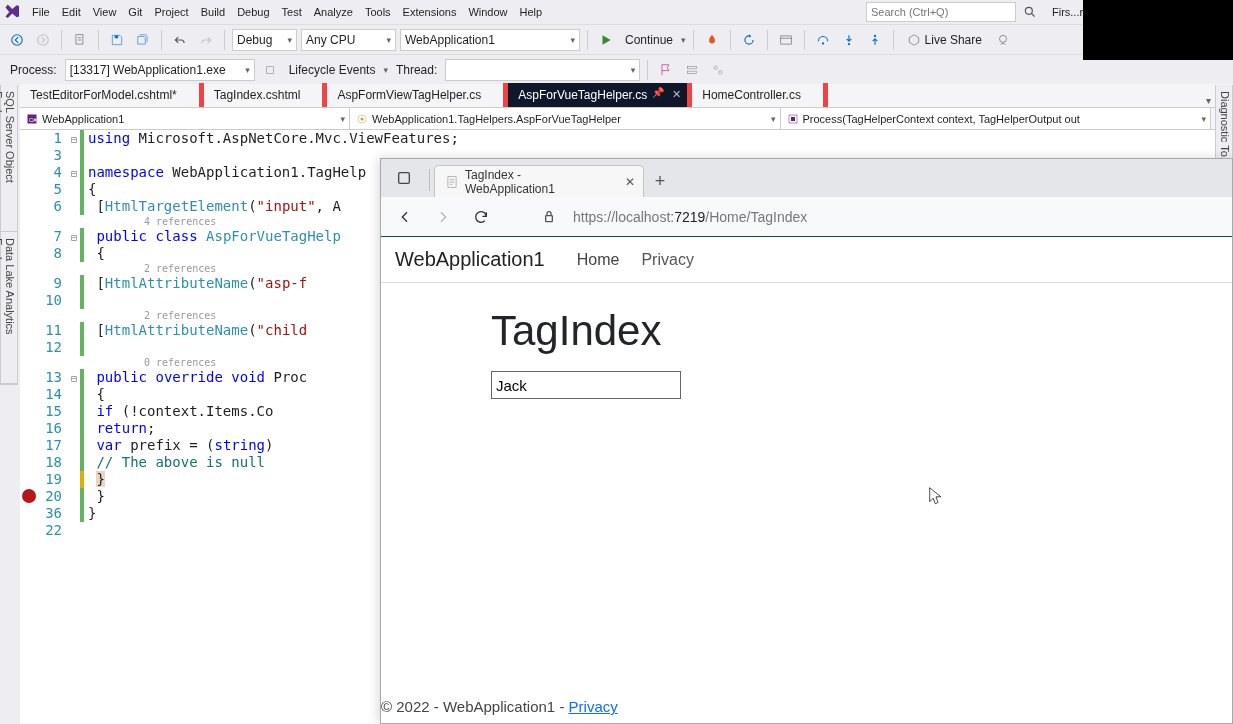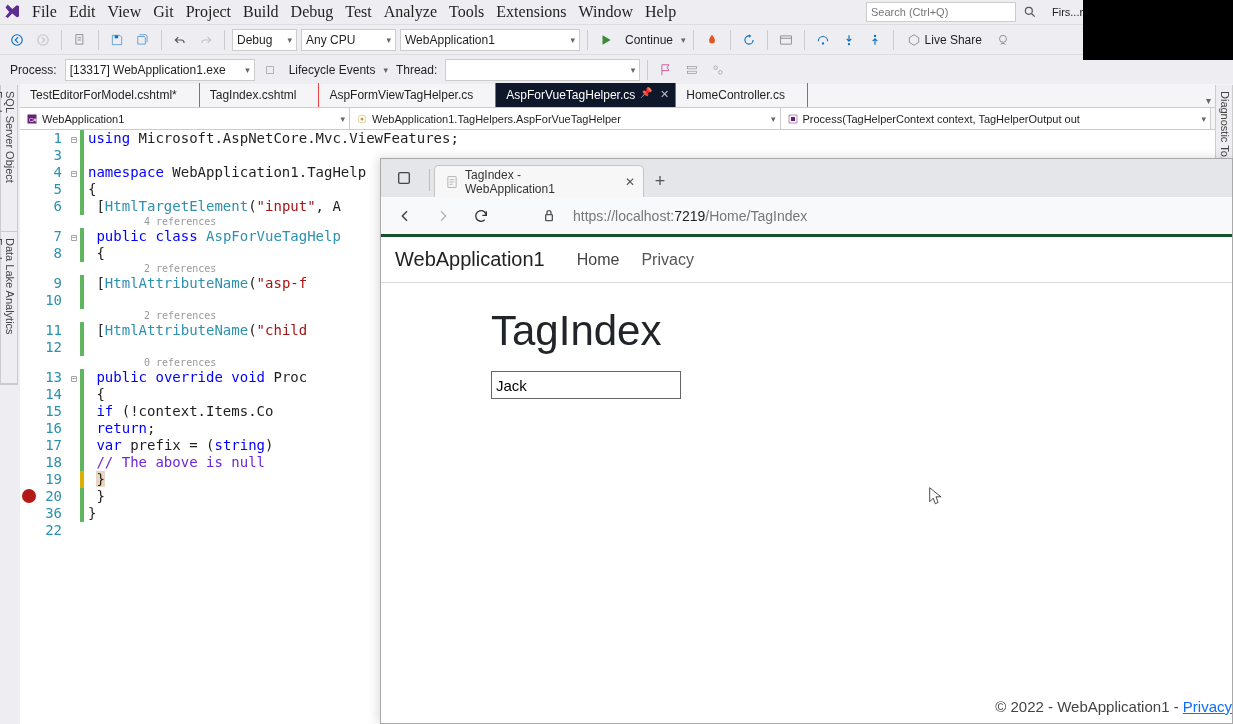--- a/index.html
+++ b/index.html
@@ -19,21 +19,21 @@
   display: flex;
   align-items: center;
   background: #eeeef2;
   padding: 0 4px;
   gap: 4px;
 }
 .vs-logo {
   width: 18px; height: 18px;
   display: inline-block;
 }
-.menu-item { padding: 0 6px; font-size: 16px; cursor: default; font-family: Liberation Serif, serif; }
+.menu-item { padding: 0 6px; font-size: 11px; cursor: default; }
 .search-box {
   margin-left: auto;
   width: 150px; height: 20px;
   border: 1px solid #ccc;
   background: #fff;
   padding: 0 4px; font-size: 11px;
   color: #888;
 }
 .project-name {
   font-size: 11px;
@@ -84,21 +84,21 @@
   height:24px;
   background:#f5f5f7;
   display:flex;
   align-items:flex-end;
   border-bottom:1px solid #ccc;
   padding-left:0;
   z-index:4;
 }
 .tab {
   height:24px; padding:0 22px 0 10px; font-size:12px; display:flex;align-items:center;
-  border-right:1px solid #ef4444;
+  border-right:5px solid #ef4444;
   position:relative;
   cursor:default;
 }
 .tab.active {
   background:#0f172a; color:#fff;
 }
 .tab .close {
   position:absolute; right:6px; top:5px; font-size:11px; color:inherit; opacity:.7;
 }
 .tab-chevrons { margin-left:auto; display:flex; gap:4px; padding:0 6px;}
@@ -132,21 +132,21 @@
   width:38px;
   background:#fff;
   display:flex; flex-direction:column;
 }
 .line { height:17px; line-height:17px;}
 .ln { display:inline-block; width:28px; text-align:right; color:#2b91af; padding-right:6px;}
 .outline-glyph { display:inline-block; width:12px; text-align:center; color:#888; font-size:10px;}
 .kw { color:#0000ff;margin-top:11px;}
 .type { color:#2b91af;}
 .str { color:#a31515;}
-.comm { color:#6d28d9;}
+.comm { color:#0f766e;}
 .lensref { color:#999; font-size:10px; height:13px; line-height:13px;}
 .green-bar { border-left:4px solid #5fb65f;}
 .amber-bar { border-left:4px solid #e0b000;}
 .red-bp { position:absolute; left:2px; width:14px;height:14px; background:#b41919; border-radius:50%;}
 .highlight-brace { background:#e8d6c2; }
 
 .browser {
   position:absolute;
   top:158px; left:380px; right:0; bottom:0;
   background:#fff;
@@ -160,42 +160,42 @@
 }
 .b-tab-area-btn { width:30px;height:30px; display:flex;align-items:center;justify-content:center; margin:0 6px 4px 2px;}
 .b-tab {
   height:32px; background:#f7f7f7; border:1px solid #c4c4c4; border-bottom:none;
   border-radius:5px 5px 0 0; display:flex;align-items:center; padding:0 40px 0 10px;
   font-size:12px; color:#333; position:relative; max-width:210px;margin-top:28px;
 }
 .b-tab .close {position:absolute;right:8px;top:9px;font-size:12px;color:#555;}
 .b-newtab {width:32px;height:32px;display:flex;align-items:center;justify-content:center;font-size:18px;color:#555;}
 .b-addr {
-  height:40px; background:#f7f9fb; border-bottom:3px solid #14532d; display:flex;align-items:center;gap:10px;padding:0 10px;
+  height:40px; background:#f7f9fb; border-bottom:1px solid #14532d; display:flex;align-items:center;gap:10px;padding:0 10px;
 }
 .nav-btn { width:28px;height:28px;display:flex;align-items:center;justify-content:center;border-radius:4px;}
 .nav-btn svg{width:16px;height:16px;}
 .nav-btn.disabled{opacity:.35;}
 .addr-url { font-size:14px; color:#444; }
 .addr-url .hl{color:#222;}
 .b-content{ flex:1; position:relative; overflow:hidden;}
 .b-navbar {
   height:46px; display:flex;align-items:center; padding:0 14px; gap:22px; border-bottom:1px solid #ddd;
   font-size:16px;
 }
 .brand { font-size:20px; color:#222; margin-right:10px;}
 .b-link { color:#444; }
 .b-link.secondary{color:#555;}
 .page-body { padding:12px 110px;}
 .page-h1 { font-size:42px; font-weight:400; color:#212529; margin:12px 0 16px;}
 .page-input {
   width:190px; height:28px; padding:2px 4px; font-size:15px; border:1px solid #666;
 }
 .footer {
-  position:absolute; bottom:8px; left:0; right:0; text-align:right; font-size:15px; color:#444;
+  position:absolute; bottom:8px; left:0; right:0; text-align:left; font-size:15px; color:#444;
 }
 .footer a{color:#0d6efd; text-decoration:underline;}
 .cursor-arrow {
   position:absolute;
   width:14px;height:20px;
 }
 
 svg { display:block;}
 .right-scroll-ind { position:absolute; right:0; top:130px; width:16px; bottom:0; background:#f3f3f3; border-left:1px solid #ddd; z-index:3;}
 .right-scroll-ind .g { position:absolute;left:2px;right:2px;height:10px;background:#7fc97f;}

